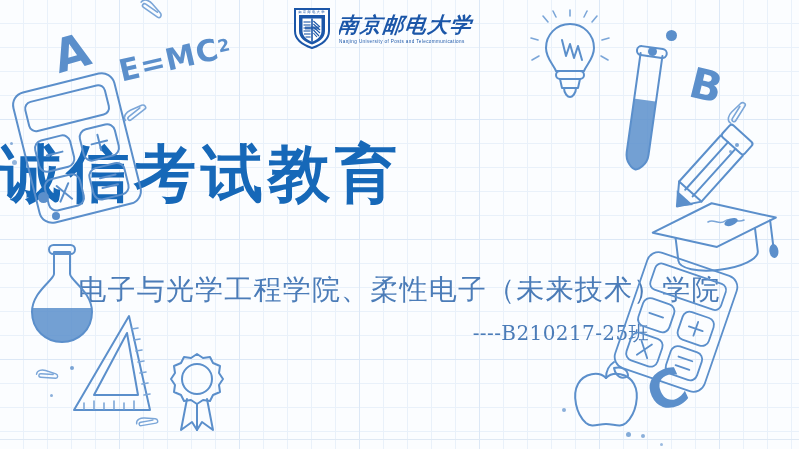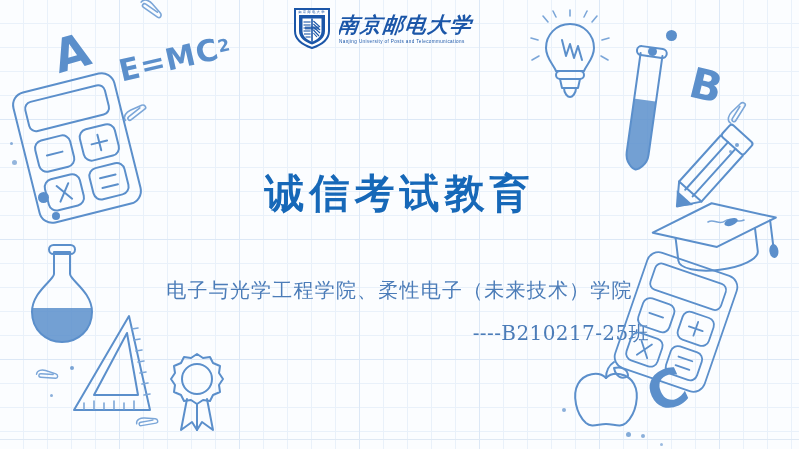--- a/index.html
+++ b/index.html
@@ -46,35 +46,34 @@
   #logo-words{display:flex;flex-direction:column;justify-content:center;}
   #logo-cn{height:26px;display:block;}
   #logo-en{
     font-family:"Liberation Sans","DejaVu Sans",sans-serif;
     font-size:4.6px;letter-spacing:.38px;color:#1b56a8;
     white-space:nowrap;margin-top:1px;transform:scale(1,1.05);
     transform-origin:left center;
   }
   
   #title{
-    position:absolute;left:0;right:0;top:158px;
-    text-align:center;
+    position:absolute;left:0;right:0;top:139px;
     font-family:"DejaVu Serif","Liberation Serif",serif;
     font-weight:700;
-    font-size:40px;line-height:70px;
+    font-size:62px;line-height:70px;
     letter-spacing:5px;
     color:#1668b8;
     text-shadow:1px 1px 0 rgba(255,255,255,.55);
     white-space:nowrap;
   }
   #subtitle{
     position:absolute;left:0;right:0;top:277px;
     text-align:center;
     font-family:"DejaVu Serif","Liberation Serif",serif;
-    font-size:20px;line-height:26px;letter-spacing:1.2px;
+    font-size:28px;line-height:26px;letter-spacing:1.2px;
     color:#4b7cb8;white-space:nowrap;
   }
   #classline{
     position:absolute;right:150px;top:320px;
     font-family:"DejaVu Serif","Liberation Serif",serif;
     font-size:20px;line-height:26px;letter-spacing:.4px;
     color:#4b7cb8;white-space:nowrap;
   }
   
   .deco{position:absolute;}

